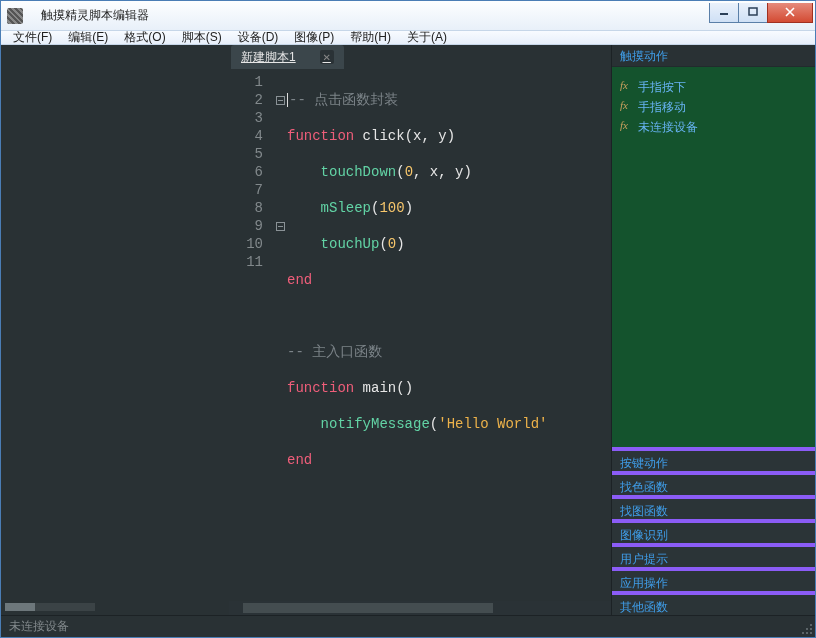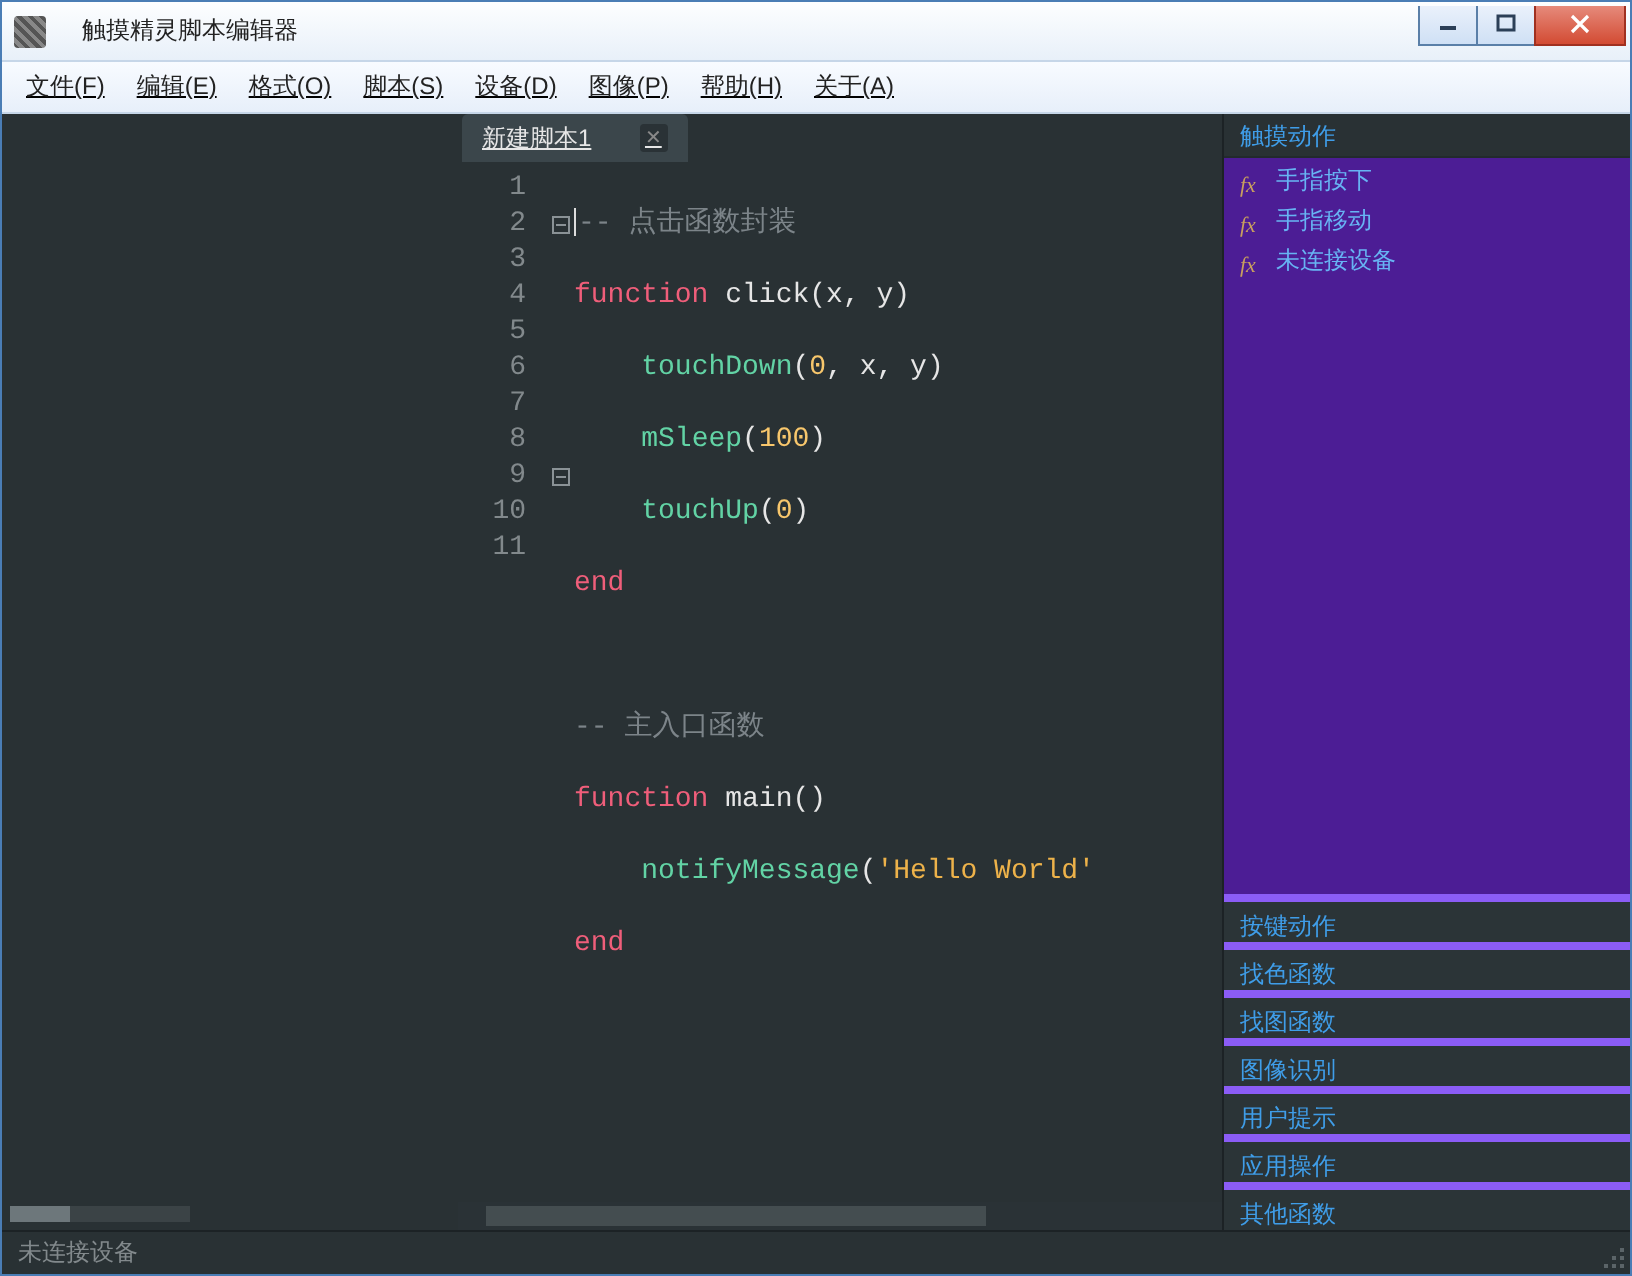--- a/index.html
+++ b/index.html
@@ -8,21 +8,21 @@
 .window { width: 816px; height: 638px; border: 1px solid #4a7db5; display: flex; flex-direction: column; background: #fff; }
 
 .titlebar { height: 30px; background: linear-gradient(#fdfeff, #e8f0f9); display: flex; align-items: center; border-bottom: 1px solid #c6d6e8; }
 .titlebar-icon { width: 16px; height: 16px; margin: 0 6px; background: repeating-linear-gradient(45deg,#555,#555 2px,#888 2px,#888 4px); border-radius:2px;}
 .titlebar-title { flex: 1; color: #222; font-size: 12px; margin-left: 12px; }
 .win-btns { display: flex; height: 20px; margin-right: 2px; margin-top:-6px;}
 .win-btn { width: 30px; height: 20px; border:1px solid #5a7fa8; border-top:none; background: linear-gradient(#eaf1fb,#cfe0f5); display:flex; align-items:center; justify-content:center; margin-left:-1px;}
 .win-btn.close { width: 46px; background: linear-gradient(#e68a7b,#d34b33); border-color:#a03020;}
 .win-btn svg { display:block; }
 
-.menubar { height: 26px; background: linear-gradient(#f8fbff,#e7effa); display: flex; align-items: center; padding: 0 4px; border-bottom: 1px solid #c6d6e8; text-decoration: underline; }
+.menubar { height: 14px; background: linear-gradient(#f8fbff,#e7effa); display: flex; align-items: center; padding: 0 4px; border-bottom: 1px solid #c6d6e8; }
 .menu-item { padding: 2px 8px; color: #222; cursor: default; }
 
 .client { flex: 1; display: flex; background: #293134; min-height: 0; }
 
 .left-panel { width: 228px; background: #293134; position: relative; }
 .left-scroll { position:absolute; bottom:4px; left:4px; width: 90px; height:8px; background:#3b4346;}
 .left-scroll-thumb{ position:absolute; left:0; top:0; width:30px; height:8px; background:#6d777b;}
 
 .center { flex: 1; display: flex; flex-direction: column; min-width: 0; background:#293134;}
 .tabbar { height: 24px; display: flex; align-items: flex-end; background:#293134; padding-left:2px; padding-top:6px;}
@@ -43,24 +43,24 @@
 .c-keyword { color:#ef5e7a; }
 .c-func { color:#62d3a5; }
 .c-paren { color:#e6e6e6; }
 .c-num { color:#f8c76c; }
 .c-ident { color:#e6e6e6; }
 .c-str { color:#edb24a; }
 .editor-scroll { height:14px; background:#2a3236; display:flex; align-items:center;}
 .editor-scroll-track{ flex:1; height:10px; background:#2a3236; position:relative; margin:0 14px;}
 .editor-scroll-thumb{ position:absolute; left:0; top:0; height:10px; width:250px; background:#444d50;}
 
-.right-panel { width: 204px; background:#4c1d95; display:flex; flex-direction:column; border-left:1px solid #1c2225;}
+.right-panel { width: 204px; background:#14532d; display:flex; flex-direction:column; border-left:1px solid #1c2225;gap:12px;}
 .panel-header { height:22px; background:#293134; border-bottom:1px solid #222a2d; color:#3f9de8; padding:3px 8px; font-size:12px;}
 .panel-list { flex: 0 0 auto; }
-.panel-item { display:flex; align-items:flex-end; height:20px; padding:0 8px; gap:6px; color:#67b3f3;}
+.panel-item { display:flex; align-items:flex-start; height:20px; padding:0 8px; gap:6px; color:#67b3f3;}
 .panel-item .fx { color:#c9a05e; font-style:italic; font-family: serif; font-size:11px; width:12px;}
 .spacer { flex:1; }
 .cat-list {}
 .cat { height:24px; border-top:4px solid #8b5cf6; color:#3f9de8; padding:4px 8px; font-size:12px; background:#2b3437;}
 
 .statusbar { height:22px; background:#293134; color:#82898c; display:flex; align-items:center; padding:0 8px; border-top:1px solid #1c2225; position:relative;}
 .status-grip { position:absolute; right:3px; bottom:3px; width:12px; height:12px;}
 .status-grip span{ position:absolute; width:2px; height:2px; background:#5b6468;}
 </style>
 </head>

